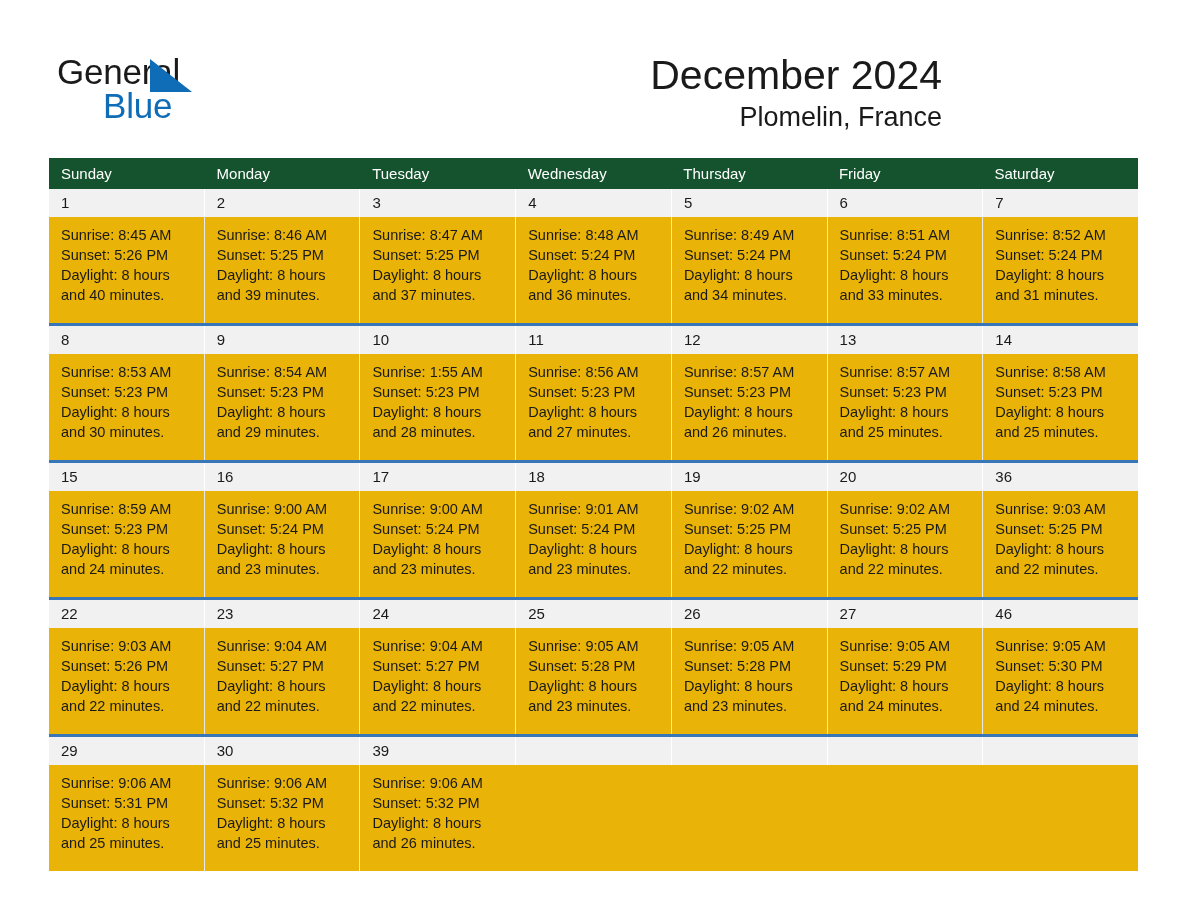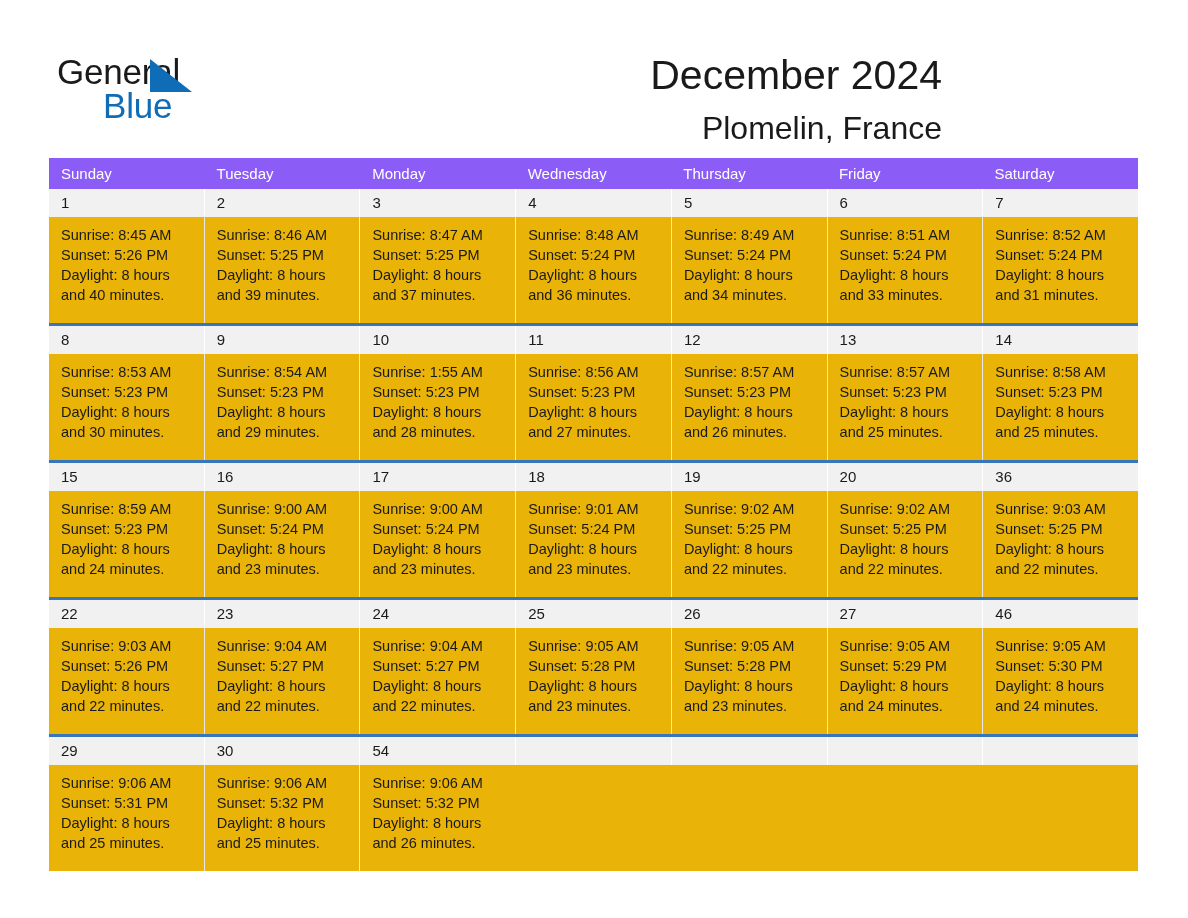--- a/index.html
+++ b/index.html
@@ -76,38 +76,37 @@
   }
   .month-title {
     font-size: 41px;
     line-height: 50px;
     color: #1a1a1a;
     font-weight: normal;
     margin: 0;
     white-space: nowrap;
   }
   .location {
-    font-size: 32px;
+    font-size: 27px;
     line-height: 34px;
     color: #1a1a1a;
-    margin-top: 11px;
     white-space: nowrap;
   }
 
   
   .calendar {
     position: absolute;
     left: 49px;
     top: 158px;
     width: 1089px;
   }
 
   .weekday-row {
     display: flex;
-    background: #8b5cf6;
+    background: #14532d;
     height: 31px;
   }
   .weekday-cell {
     flex: 1 1 0;
     color: #ffffff;
     font-size: 15px;
     line-height: 31px;
     padding-left: 12px;
     box-sizing: border-box;
     white-space: nowrap;
@@ -180,22 +179,22 @@
       <h1 class="month-title">December 2024</h1>
       <div class="location">Plomelin, France</div>
     </div>
 
   </div>
 
   <div class="calendar">
 
     <div class="weekday-row">
       <div class="weekday-cell">Sunday</div>
+      <div class="weekday-cell">Monday</div>
       <div class="weekday-cell">Tuesday</div>
-      <div class="weekday-cell">Monday</div>
       <div class="weekday-cell">Wednesday</div>
       <div class="weekday-cell">Thursday</div>
       <div class="weekday-cell">Friday</div>
       <div class="weekday-cell">Saturday</div>
     </div>
 
     <div class="week-row first">
       <div class="date-band">
         <div class="date-cell">1</div>
         <div class="date-cell">2</div>
@@ -416,21 +415,21 @@
           <div class="info-line">Daylight: 8 hours</div>
           <div class="info-line">and 24 minutes.</div>
         </div>
       </div>
     </div>
 
     <div class="week-row">
       <div class="date-band">
         <div class="date-cell">29</div>
         <div class="date-cell">30</div>
-        <div class="date-cell">54</div>
+        <div class="date-cell">39</div>
         <div class="date-cell"></div>
         <div class="date-cell"></div>
         <div class="date-cell"></div>
         <div class="date-cell"></div>
       </div>
       <div class="info-band">
         <div class="info-cell">
           <div class="info-line">Sunrise: 9:06 AM</div>
           <div class="info-line">Sunset: 5:31 PM</div>
           <div class="info-line">Daylight: 8 hours</div>

